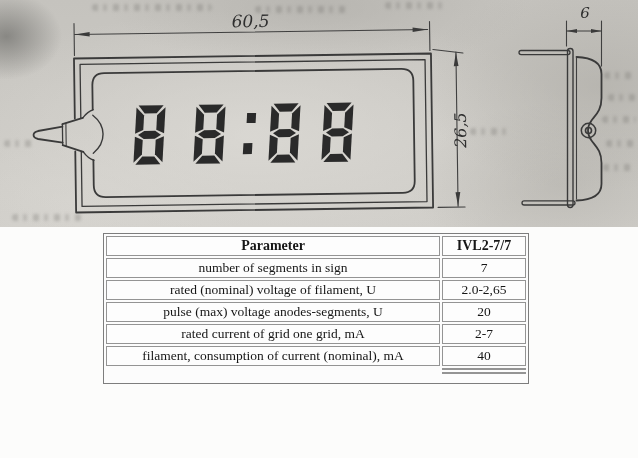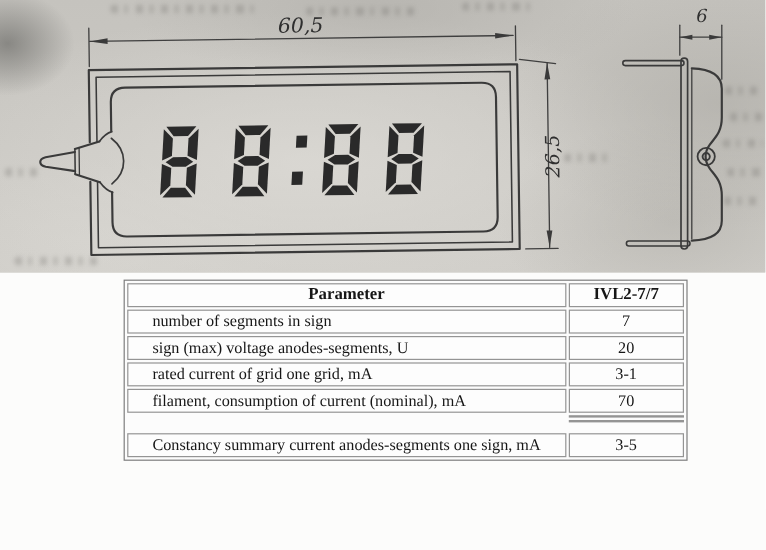--- a/index.html
+++ b/index.html
@@ -33,26 +33,26 @@
   .dwg-arrow{fill:#3a3a3a;stroke:none;}
   .dim-label{font-family:"DejaVu Serif",serif;font-style:italic;fill:#2f2f2f;}
   
   .table-wrap{position:absolute;left:103px;top:233px;width:426px;}
   table.spec{
     width:100%;border-collapse:separate;border-spacing:2px;
     border:1px solid #7d7d7d;background:#fcfcfc;
   }
   table.spec th, table.spec td{
     border:1px solid #949494;background:#fdfdfd;
-    font-size:13.5px;line-height:18px;padding:0 20px;color:#161616;
+    font-size:13.5px;line-height:18px;padding:0 10px;color:#161616;
     font-family:"Liberation Serif",serif;white-space:nowrap;overflow:hidden;
   }
   table.spec th{font-weight:bold;text-align:center;font-size:14px;}
   td.val, th.val{width:62px;text-align:center;}
-  td.param{text-align:left;}
+  td.param{text-align:center;}
   tr.ghost-row td.ghost{border:1px solid transparent;background:transparent;}
   tr.spacer td{border:none;background:transparent;height:5px;line-height:5px;padding:0;}
 </style>
 </head>
 <body>
 
 <div id="screen">
 
   <div class="paper">
     <div class="bleed" style="left:92px;top:4px;width:120px"></div>
@@ -179,43 +179,43 @@
       <tbody>
           <tr>
         <th class="param">Parameter</th>
         <th class="val">IVL2-7/7</th>
       </tr>
       <tr>
         <td class="param">number of segments in sign</td>
         <td class="val">7</td>
       </tr>
       <tr>
-        <td class="param">sign (max) voltage anodes-segments, U</td>
+        <td class="param">rated (nominal) voltage of filament, U</td>
+        <td class="val">2.0-2,65</td>
+      </tr>
+      <tr>
+        <td class="param">pulse (max) voltage anodes-segments, U</td>
         <td class="val">20</td>
       </tr>
       <tr>
         <td class="param">rated current of grid one grid, mA</td>
-        <td class="val">3-1</td>
+        <td class="val">2-7</td>
       </tr>
       <tr>
         <td class="param">filament, consumption of current (nominal), mA</td>
-        <td class="val">70</td>
+        <td class="val">40</td>
       </tr>
       <tr class="ghost-row">
         <td class="ghost"></td>
         <td class="val"></td>
       </tr>
       <tr class="ghost-row">
         <td class="ghost"></td>
         <td class="val"></td>
       </tr>
       <tr class="spacer">
         <td colspan="2"></td>
       </tr>
-      <tr>
-        <td class="param">Constancy summary current anodes-segments one sign, mA</td>
-        <td class="val">3-5</td>
-      </tr>
     </tbody>
       </table>
   </div>
 
 </div>
 
 </body></html>

